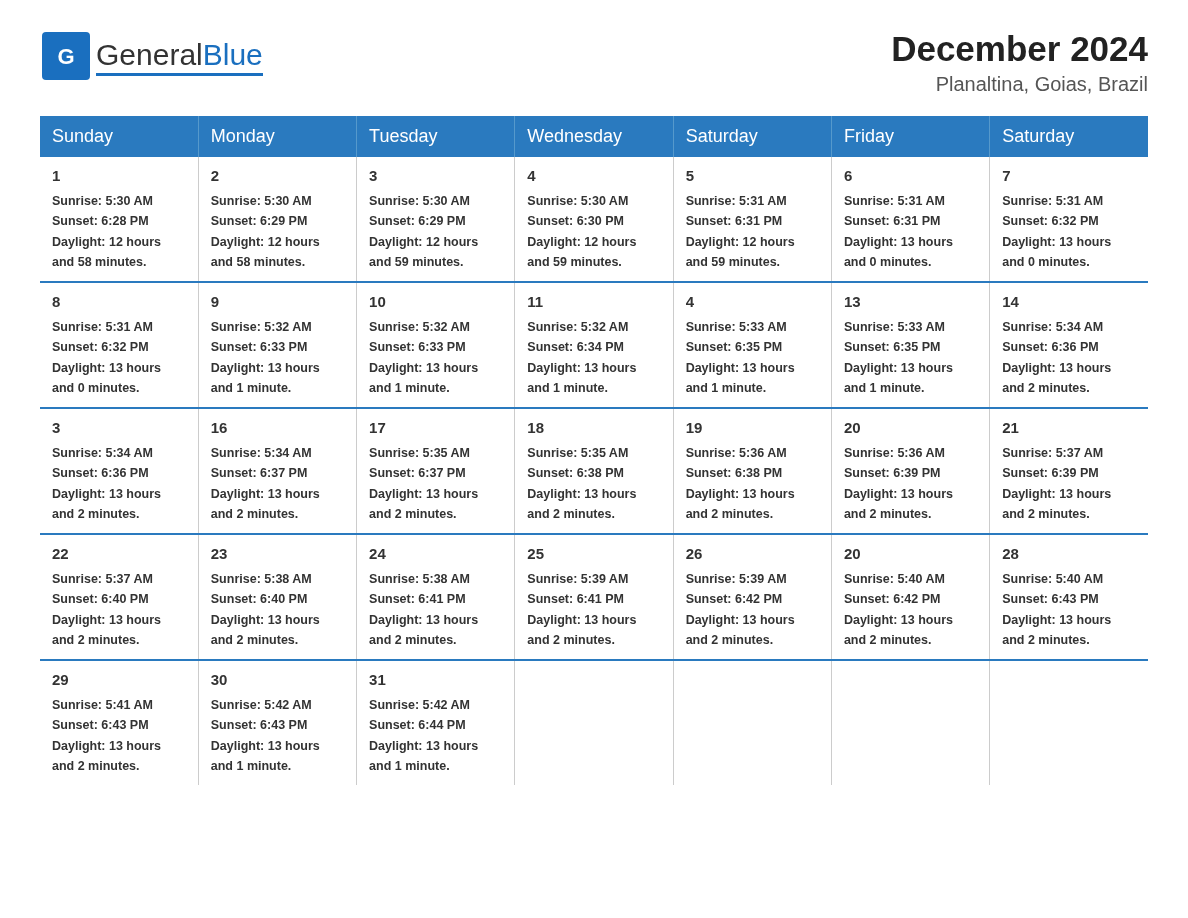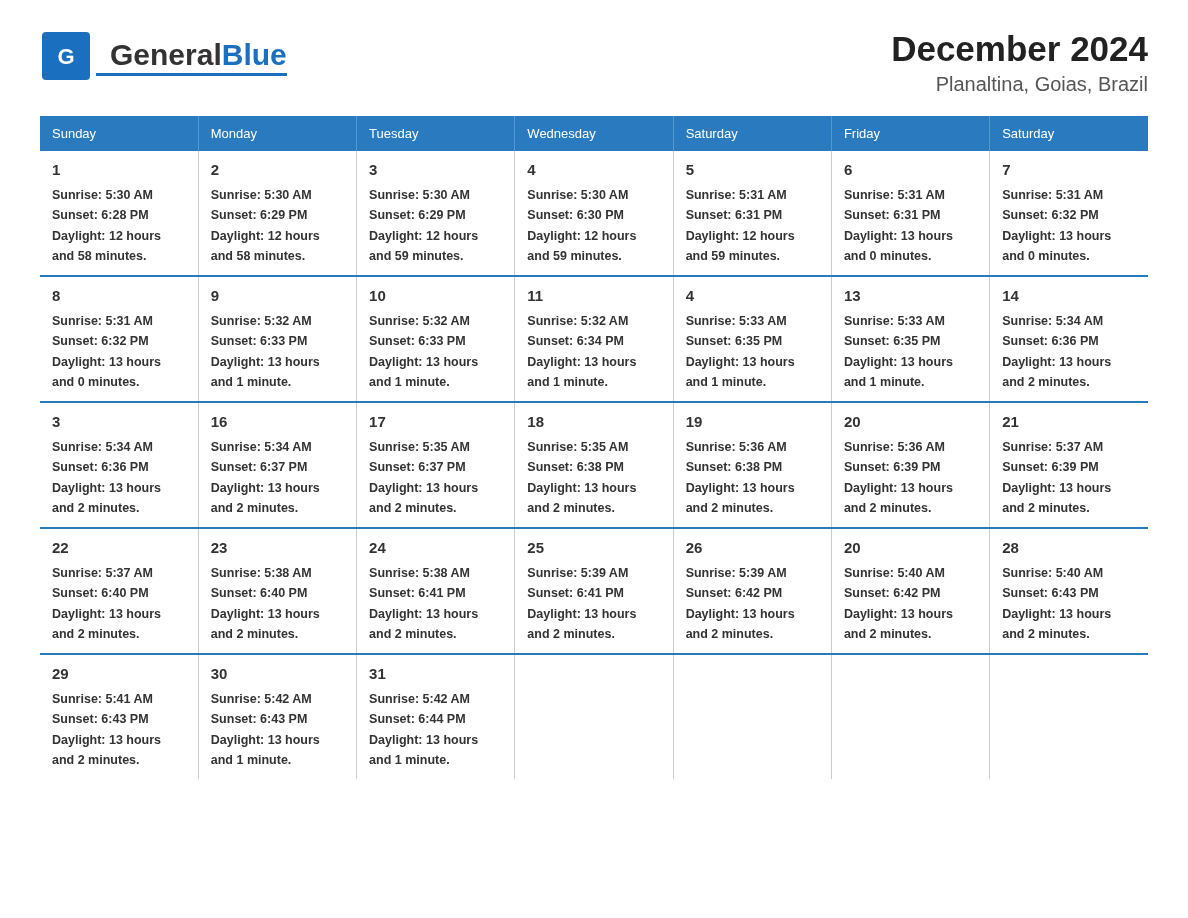--- a/index.html
+++ b/index.html
@@ -38,21 +38,21 @@
     table {
       width: 100%;
       border-collapse: collapse;
       font-size: 13px;
     }
     thead tr th {
       background-color: #2a7abf;
       color: #fff;
       padding: 10px 12px;
       text-align: left;
-      font-size: 13px;
+      font-size: 18px;
       font-weight: normal;
       border-right: 1px solid #5599cc;
     }
     thead tr th:last-child {
       border-right: none;
     }
     tbody tr td {
       vertical-align: top;
       padding: 8px 12px;
       border-right: 1px solid #ccc;
@@ -94,21 +94,21 @@
 <div class="header">
   <div class="logo">
     <div class="logo-full">
       <div style="position:relative; display:inline-block; margin-right: 4px;">
         <svg width="52" height="52" viewBox="0 0 52 52">
           <rect x="2" y="2" width="48" height="48" rx="4" fill="#1a6fbf"></rect>
           <text x="26" y="34" text-anchor="middle" font-size="22" font-weight="bold" fill="white" font-family="Arial">G</text>
         </svg>
       </div>
       <div>
-        <div style="font-size:30px; font-weight:bold; color:#333; line-height:1;margin-left:14px;">
+        <div style="font-size:30px; font-weight:normal; color:#333; line-height:1;">
           <span>General</span><span style="color:#1a6fbf;">Blue</span>
         </div>
         <div style="height:3px; background:#1a6fbf; margin-top:3px;"></div>
       </div>
     </div>
   </div>
   <div class="title-section">
     <div class="main-title">December 2024</div>
     <div class="subtitle">Planaltina, Goias, Brazil</div>
   </div>

